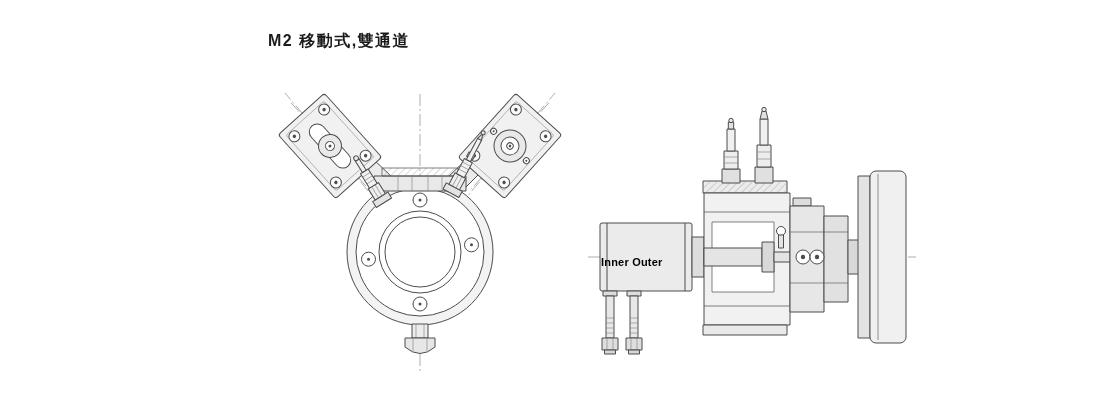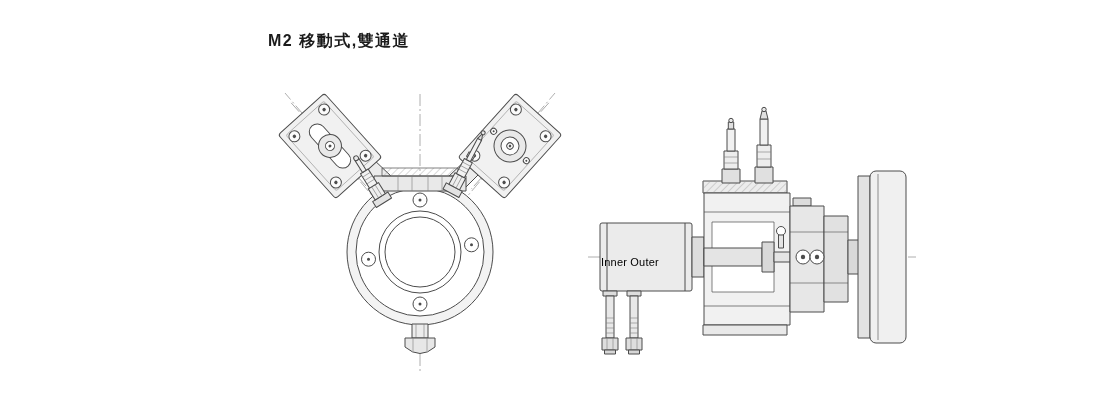--- a/index.html
+++ b/index.html
@@ -6,21 +6,21 @@
   .canvas{
     position:relative;width:1100px;height:400px;background:#ffffff;
     overflow:hidden;font-family:"Liberation Sans", sans-serif;
   }
   .drawing-title{
     position:absolute;left:268px;top:31px;
     font-size:16px;font-weight:700;color:#1b1b1b;letter-spacing:1.5px;white-space:pre;
   }
   .shaft-label{
     position:absolute;left:601px;top:256px;
-    font-size:11px;font-weight:400;color:#000;letter-spacing:.2px;
+    font-size:11px;font-weight:700;color:#000;letter-spacing:.2px;
   }
   svg{position:absolute;left:0;top:0;}
   .cl{stroke:#9a9a9a;stroke-width:.8;stroke-dasharray:12 3 2 3;fill:none;}
   .thin{stroke-width:.6;stroke:#7d7d7d;}
 </style>
 </head>
 <body>
 
 <div class="canvas">
 

